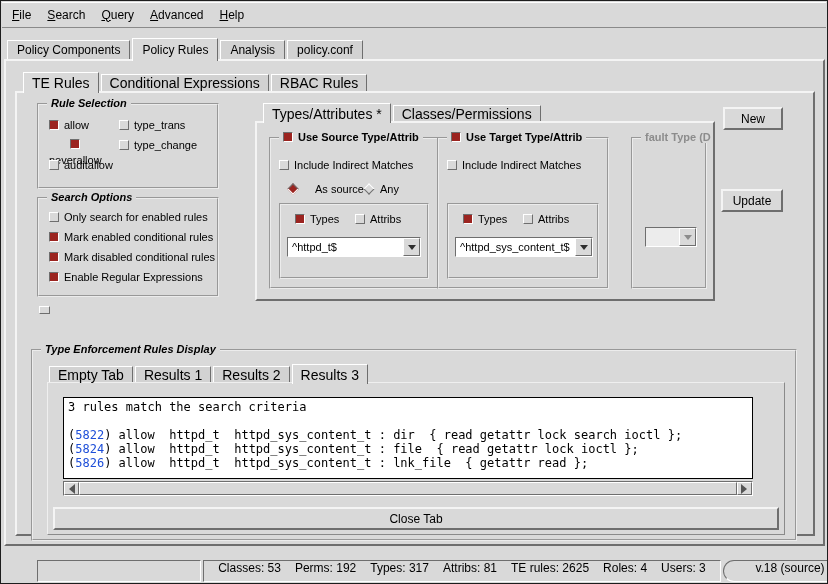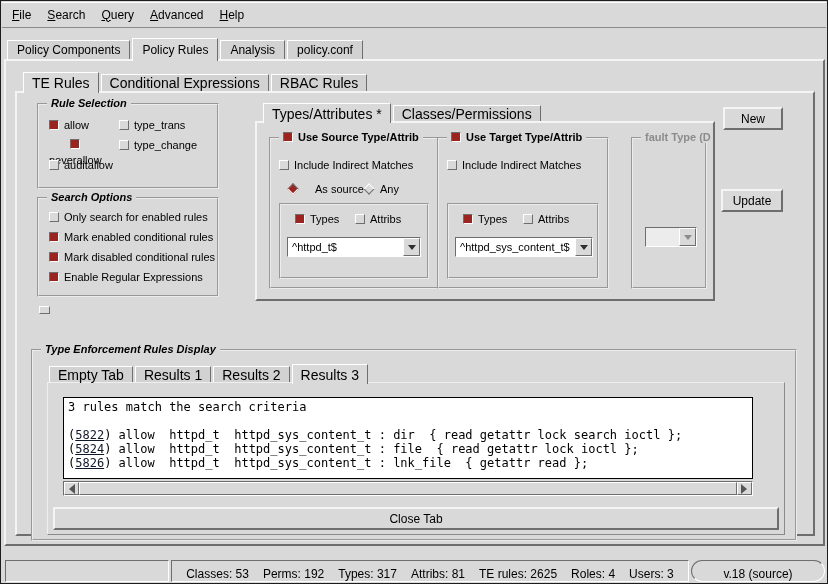--- a/index.html
+++ b/index.html
@@ -64,35 +64,35 @@
 
   
   .sash { position:absolute; background:#d9d9d9; border:1px solid; border-color:#ffffff #6e6e6e #6e6e6e #ffffff; }
 
   
   .results-text { position:absolute; background:#ffffff; border:1px solid #000;
                   font-family:"DejaVu Sans Mono", monospace; font-size:12px; line-height:14px;
                   padding:2px 4px; overflow:hidden; }
   .mono-line { white-space:pre; }
   .mono-line span, .mono-line a { white-space:pre; }
-  .rule-link { color:#0f172a; text-decoration:underline; cursor:pointer; }
+  .rule-link { color:#1d4ed8; cursor:pointer; }
 
   
   .hscroll { position:absolute; height:15px; background:#c6c6c6; display:flex;
              border:1px solid; border-color:#6e6e6e #ffffff #ffffff #6e6e6e; }
   .hs-btn { width:15px; background:#d9d9d9; border:1px solid; border-color:#ffffff #6e6e6e #6e6e6e #ffffff;
             display:flex; align-items:center; justify-content:center; cursor:default; }
   .tri-left  { width:0; height:0; border:5px solid transparent; border-right:6px solid #555; margin-left:-4px; }
   .tri-right { width:0; height:0; border:5px solid transparent; border-left:6px solid #555; margin-right:-4px; }
   .hs-thumb { flex:1; background:#d9d9d9; border:1px solid; border-color:#ffffff #6e6e6e #6e6e6e #ffffff; }
 
   
   .status-seg { position:absolute; height:22px; background:#d9d9d9; border:1px solid;
-                border-color:#6e6e6e #ffffff #ffffff #6e6e6e; display:flex; align-items:flex-end;
-                justify-content:center; gap:14px; font-size:12px; white-space:nowrap; }
+                border-color:#6e6e6e #ffffff #ffffff #6e6e6e; display:flex; align-items:flex-start;
+                justify-content:center; gap:14px; font-size:12px; white-space:nowrap;margin-left:32px; }
 
   .thin-frame { position:absolute; border:1px solid; border-color:#efefef #8a8a8a #8a8a8a #efefef; }
 </style>
 </head>
 <body>
 
 <div id="window">
 
   <div class="abs menubar">
     <span class="menu-item">File</span>

